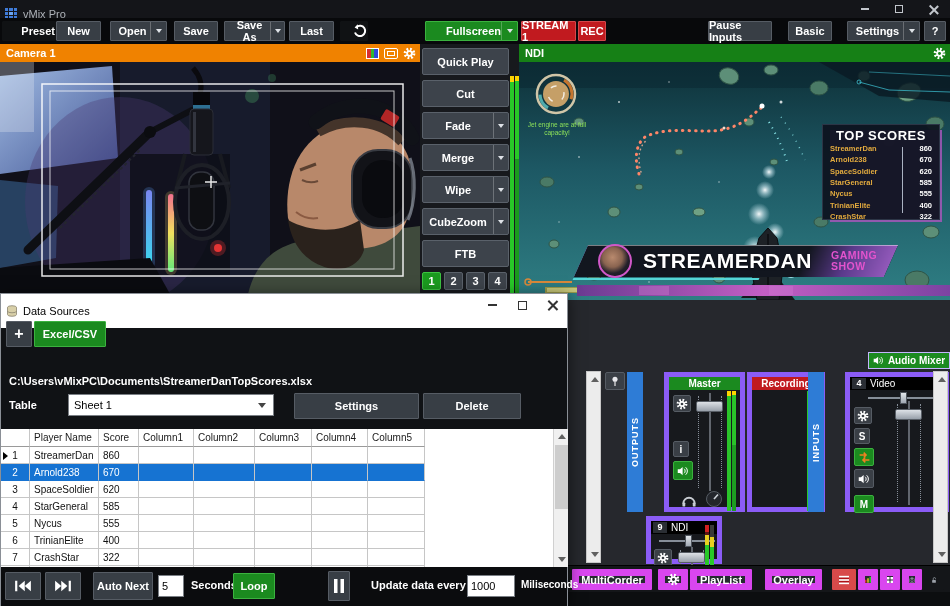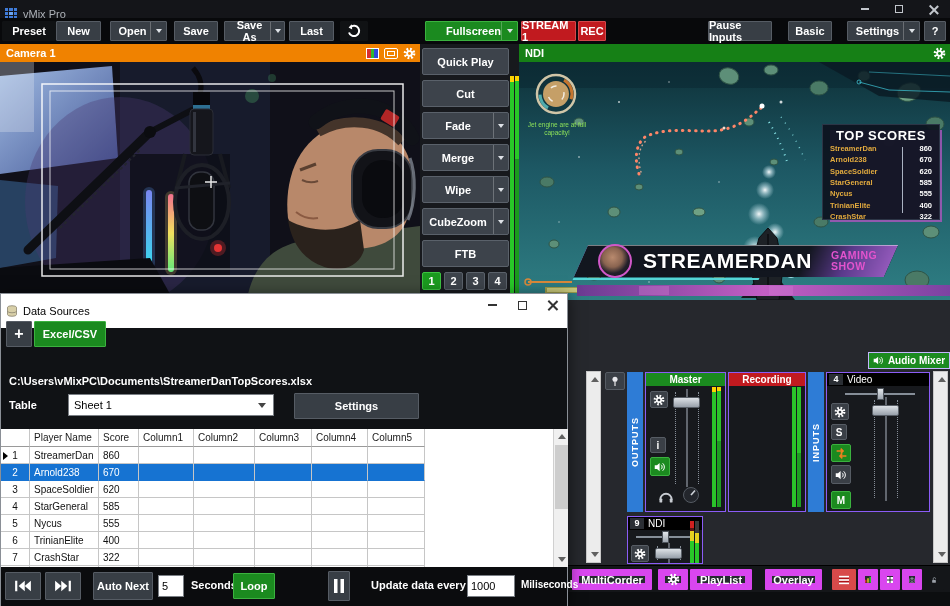--- a/index.html
+++ b/index.html
@@ -17,21 +17,21 @@
 .wctl{position:absolute;top:0;height:18px;width:30px;display:flex;align-items:center;justify-content:center;}
 .wmin{width:8px;height:2px;background:#c2c6cc;}
 .wmax{width:8px;height:8px;border:1px solid #c2c6cc;}
 .wx{position:relative;width:9px;height:9px;}
 .wx::before,.wx::after{content:'';position:absolute;left:4px;top:-1px;width:1.5px;height:12px;background:#c2c6cc;}
 .wx::before{transform:rotate(45deg);}.wx::after{transform:rotate(-45deg);}
 
 .toolbar{position:absolute;left:0;top:18px;width:950px;height:26px;background:#08090b;}
 .tb{position:absolute;top:3px;height:20px;background:#383e45;border:1px solid #565c64;color:#fff;
   font-size:11px;font-weight:bold;display:flex;align-items:center;justify-content:center;border-radius:1px;}
-.tb.plain{background:#101214;border-color:#101214;}
+.tb.plain{background:#101214;border-color:#101214;justify-content:flex-end;}
 .tb.green{background:#1b8a1f;border-color:#3bb23f;}
 .tb.red{background:#c11a1f;border-color:#d4474b;}
 .dd{width:0;height:0;border-left:3.5px solid transparent;border-right:3.5px solid transparent;border-top:4.5px solid #dfe3e8;}
 .ddwrap{display:flex;align-items:center;justify-content:center;height:100%;border-left:1px solid rgba(255,255,255,0.25);width:16px;}
 
 .pvhead{position:absolute;left:0;top:0;right:0;height:18px;color:#fff;font-size:11px;font-weight:bold;
   display:flex;align-items:center;padding-left:6px;}
 .pvicons{position:absolute;right:4px;top:2px;display:flex;gap:5px;align-items:center;height:14px;}
 .ic-bars{width:13px;height:11px;background:#fff;border:1.5px solid #fff;display:flex;}
 .ic-bars i{flex:1;}
@@ -79,21 +79,21 @@
 .sarrow{position:absolute;left:0;width:15px;height:15px;display:flex;align-items:center;justify-content:center;}
 .tri-up{width:0;height:0;border-left:4px solid transparent;border-right:4px solid transparent;border-bottom:5px solid #606060;}
 .tri-dn{width:0;height:0;border-left:4px solid transparent;border-right:4px solid transparent;border-top:5px solid #606060;}
 .sthumb{position:absolute;left:1px;top:16px;width:13px;height:64px;background:#cdcdcd;}
 .ds-footer{position:absolute;left:0;top:273px;width:566px;height:39px;background:#0b0c0e;}
 .wlabel{color:#fff;font-size:11px;font-weight:bold;}
 .winput{position:absolute;height:22px;background:#fff;border:1px solid #7a7f85;font-size:11px;color:#000;padding-left:3px;
   font-family:"Liberation Sans",sans-serif;}
 
 .mixer{position:absolute;left:568px;top:300px;width:382px;height:306px;background:#26282d;}
-.strip{position:absolute;background:#17191d;border:1px solid #8b5cf6;}
+.strip{position:absolute;background:#17191d;border:5px solid #8b5cf6;margin-left:19px;}
 .striphead{position:absolute;left:0;top:0;right:0;height:13px;font-size:10px;font-weight:bold;color:#fff;
   text-align:center;line-height:13px;}
 .vlabel{position:absolute;background:#2e7cd6;color:#fff;font-weight:bold;font-size:9px;letter-spacing:1px;
   writing-mode:vertical-rl;transform:rotate(180deg);display:flex;align-items:center;justify-content:center;}
 .sq{position:absolute;width:18px;height:16px;background:#3a3f46;border:1px solid #565c64;color:#fff;
   font-size:10px;font-weight:bold;display:flex;align-items:center;justify-content:center;border-radius:2px;}
 .sq.green{background:#1b8a1f;border-color:#3bb23f;}
 .fader{position:absolute;width:34px;}
 .ftrack{position:absolute;left:16px;top:0;bottom:0;width:2px;background:#61666e;}
 .fdots{position:absolute;top:3px;bottom:3px;width:0;border-left:1px dotted #868e98;}
@@ -739,20 +739,23 @@
     <div class="abs wlabel" style="left:8px;top:81px;">C:\Users\vMixPC\Documents\StreamerDanTopScores.xlsx</div>
 
     <div class="abs wlabel" style="left:8px;top:105px;">Table</div>
     <div class="abs" style="left:67px;top:100px;width:206px;height:22px;background:#fff;border:1px solid #7a7f85;display:flex;align-items:center;">
       <span style="font-size:11px;color:#000;margin-left:5px;flex:1;">Sheet 1</span>
       <span style="margin-right:7px;width:0;height:0;border-left:4px solid transparent;border-right:4px solid transparent;border-top:5px solid #444;"></span>
     </div>
     <div class="btn abs" style="left:293px;top:99px;width:125px;height:26px;">
         <span>Settings</span>
       </div>
+    <div class="btn abs" style="left:422px;top:99px;width:98px;height:26px;">
+        <span>Delete</span>
+      </div>
 
     <div class="grid">
       <div class="grow hd">
         <div class="gc cn"></div>
         <div class="gc cname">Player Name</div>
         <div class="gc cscore">Score</div>
         <div class="gc c1">Column1</div>
         <div class="gc c2">Column2</div>
         <div class="gc c3">Column3</div>
         <div class="gc c4">Column4</div>

